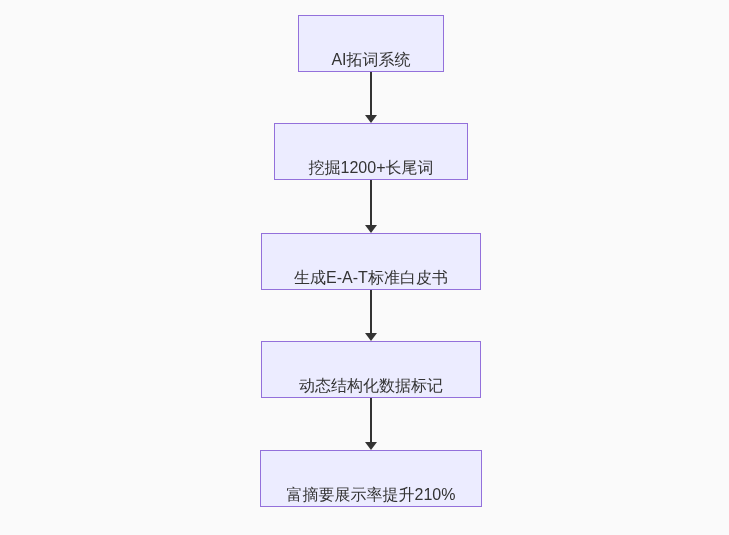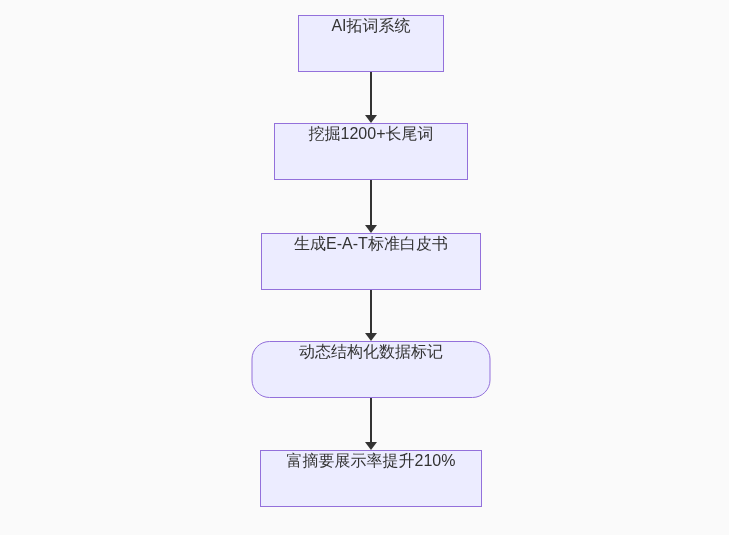--- a/index.html
+++ b/index.html
@@ -17,30 +17,30 @@
   }
   .node {
     position: absolute;
     left: 371px;
     transform: translateX(-50%);
     height: 57px;
     box-sizing: border-box;
     background: var(--node-fill, #ECECFF);
     border: 1.5px solid var(--node-border, #9370DB);
     display: flex;
-    align-items: flex-start;
+    align-items: flex-end;
     justify-content: center;
     color: var(--text, #333333);
     font-size: 16px;
     white-space: nowrap;
   }
   .n1 { top: 15px;  width: 146px; }
   .n2 { top: 123px; width: 194px; }
   .n3 { top: 233px; width: 220px; }
-  .n4 { top: 341px; width: 239px; border-radius: 18px; }
+  .n4 { top: 341px; width: 220px; }
   .n5 { top: 450px; width: 222px; }
 
   .edge {
     position: absolute;
     left: 371px;
     transform: translateX(-50%);
     display: flex;
     flex-direction: column;
     align-items: center;
   }

